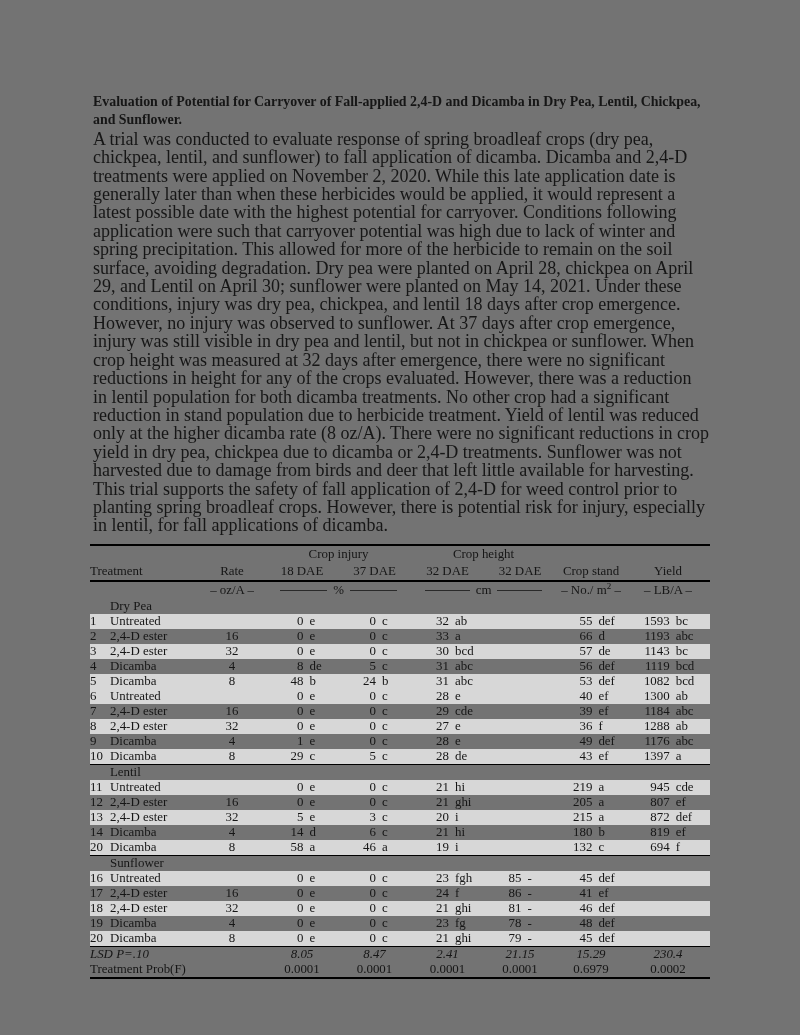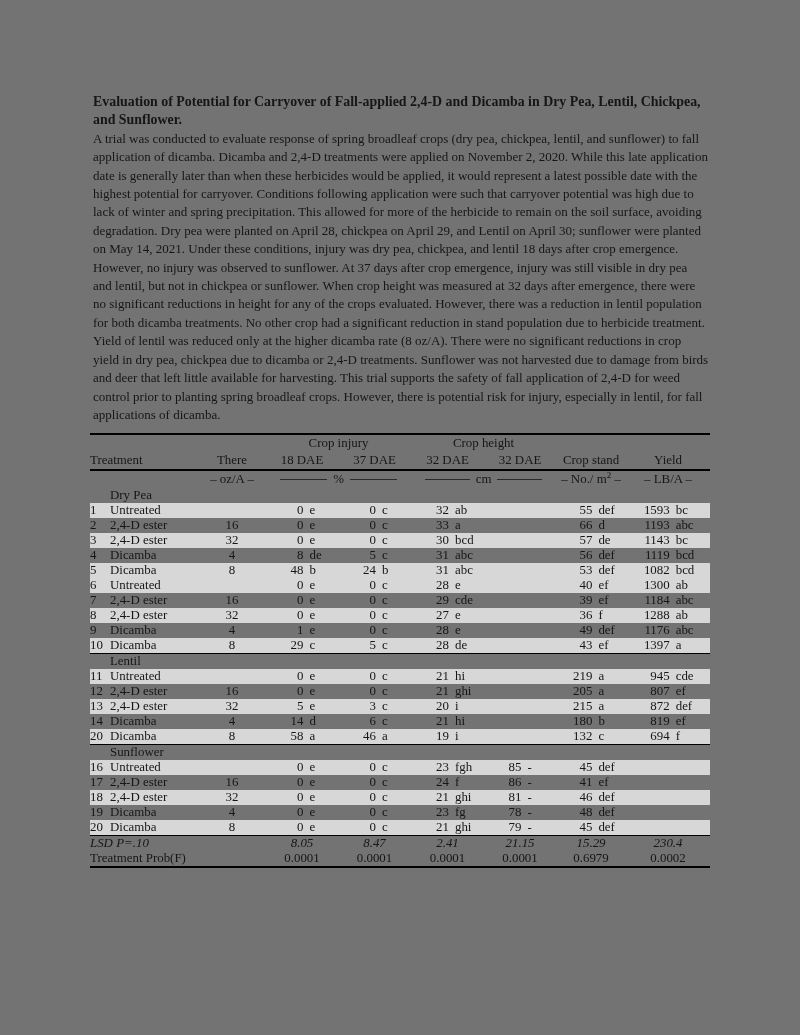--- a/index.html
+++ b/index.html
@@ -12,21 +12,21 @@
     overflow:hidden;
   }
   .content{position:absolute;left:90px;top:93px;width:620px;}
   .title{
     margin:0;padding:0 0 0 3px;
     font-size:13.9px;font-weight:bold;line-height:18.4px;
     width:618px;
   }
   .abstract{
     margin:0;padding:0 0 0 3px;
-    font-size:13px;line-height:18.4px;
+    font-size:18px;line-height:18.4px;
     width:616px;
     text-align:left;
   }
   table.results{
     margin-top:9px;
     border-collapse:collapse;table-layout:fixed;
     width:620px;
     font-size:12.9px;
     border-top:2px solid #000;
     border-bottom:2px solid #000;
@@ -76,21 +76,21 @@
       <thead>
         <tr class="grouphdr">
           <td colspan="3"></td>
           <td colspan="2" class="c">Crop injury</td>
           <td colspan="2" class="c">Crop height</td>
           <td></td>
           <td></td>
         </tr>
         <tr class="colhdr">
           <td colspan="2" class="l">Treatment</td>
-          <td class="c">There</td>
+          <td class="c">Rate</td>
           <td class="c">18 DAE</td>
           <td class="c">37 DAE</td>
           <td class="c">32 DAE</td>
           <td class="c">32 DAE</td>
           <td class="c">Crop stand</td>
           <td class="c">Yield</td>
         </tr>
         <tr class="units">
           <td colspan="2"></td>
           <td class="c">– oz/A –</td>

